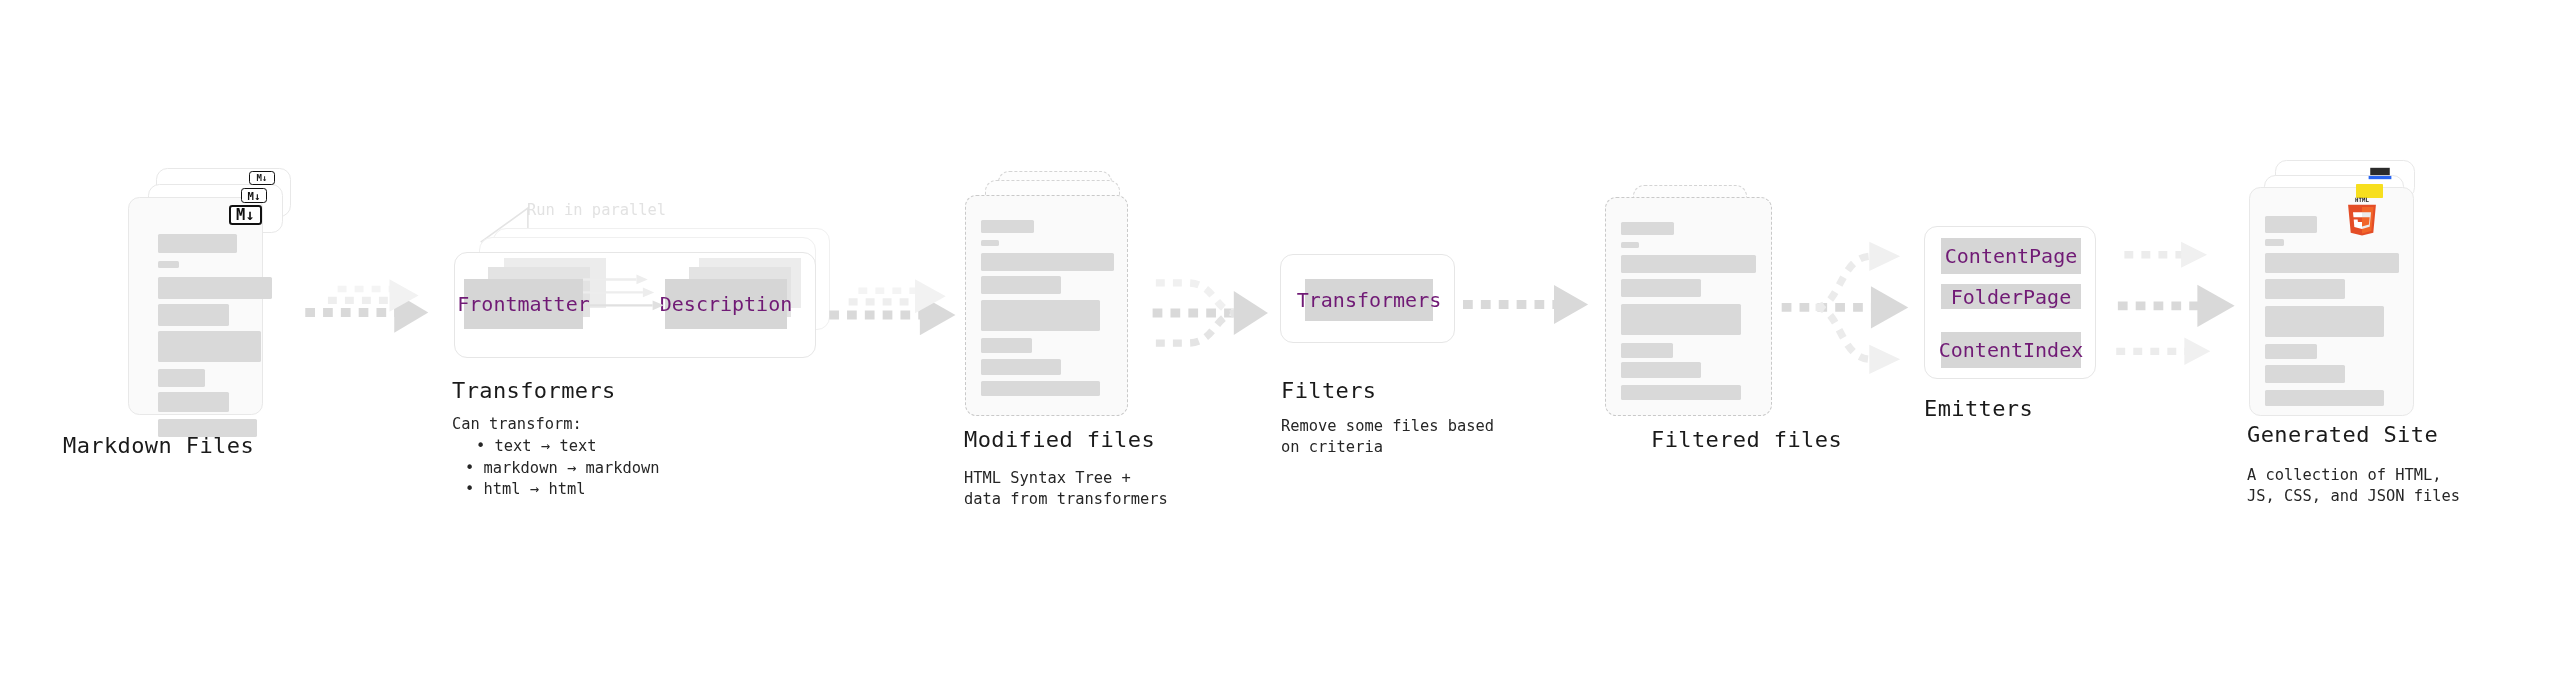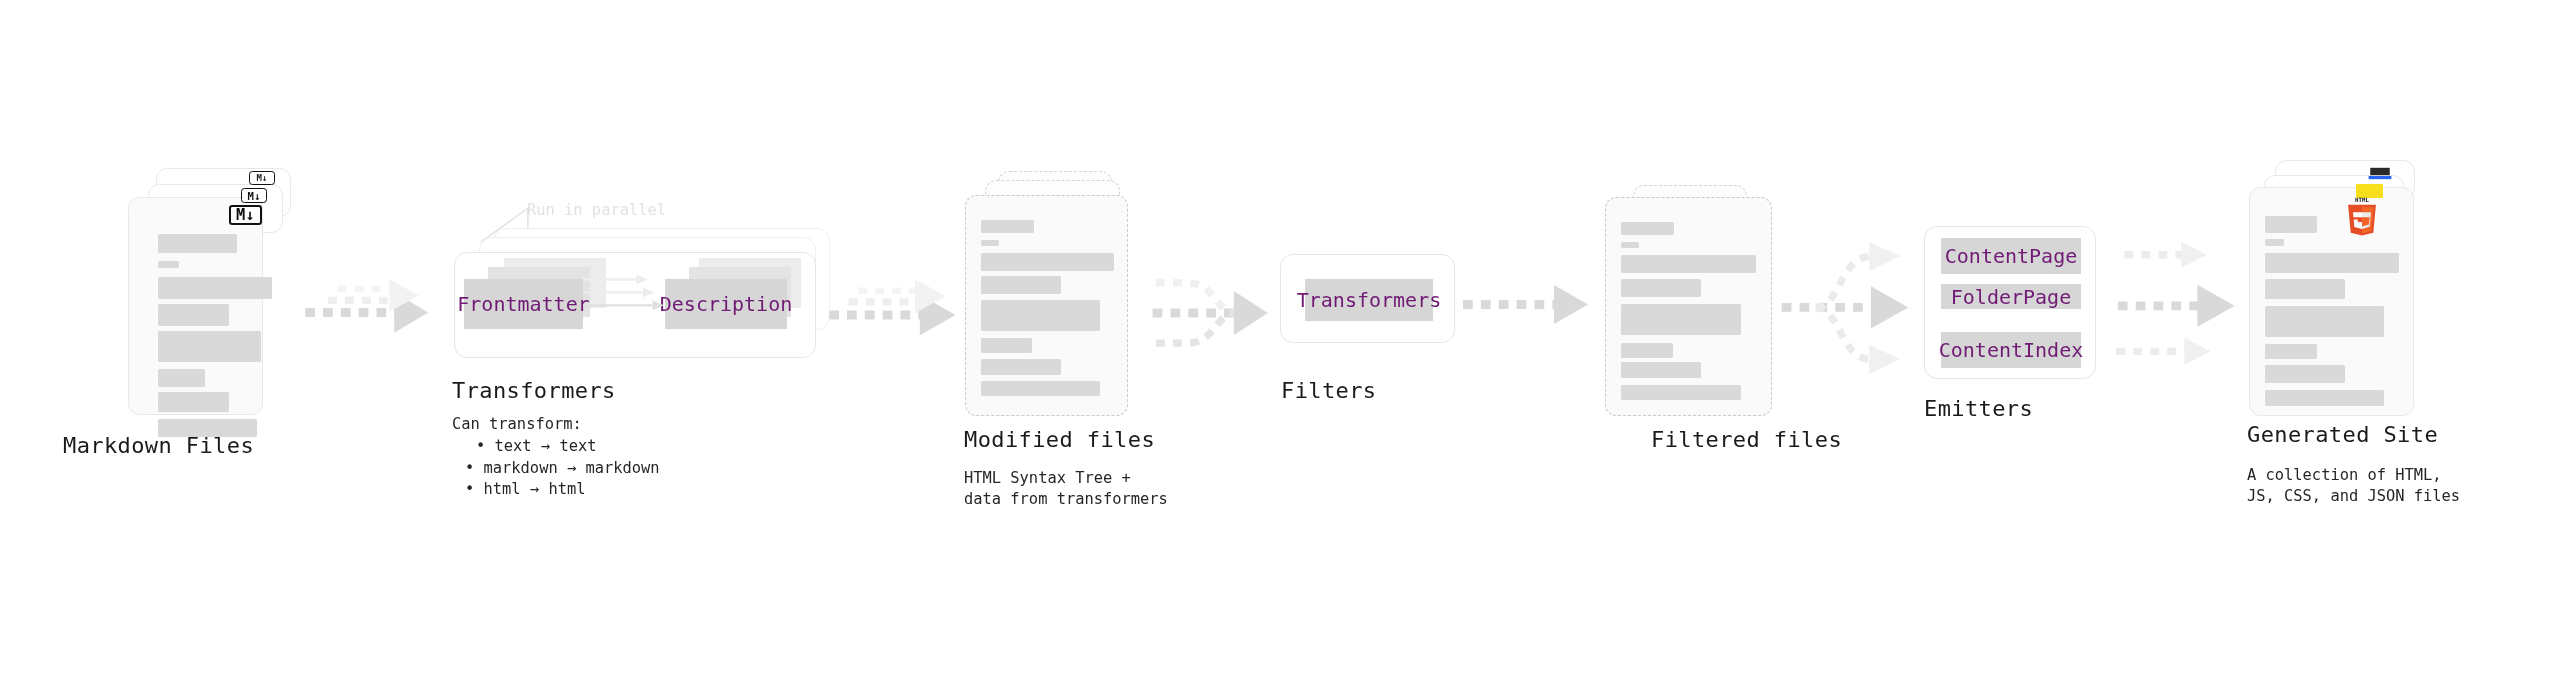--- a/index.html
+++ b/index.html
@@ -194,20 +194,22 @@
     <line x1="18" y1="65" x2="120" y2="65" stroke="#d9d9d9" stroke-width="11" stroke-dasharray="12 10"></line>
     <path d="M22,28 H62 C95,28 95,65 122,65" fill="none" stroke="#f0f0f0" stroke-width="9" stroke-dasharray="11 10"></path>
     <path d="M22,102 H62 C95,102 95,65 122,65" fill="none" stroke="#e4e4e4" stroke-width="9" stroke-dasharray="11 10"></path>
     <polygon points="118,38 160,65 118,92" fill="#d9d9d9"></polygon>
   </svg>
 
   <div class="panel" style="left:1280px;top:254px;width:175px;height:89px;"></div>
   <div class="pill" style="left:1305px;top:279px;width:128px;height:42px;">Transformers</div>
 
   <div class="title" style="left:1281px;top:378px;">Filters</div>
+  <div class="sub" style="left:1281px;top:416px;">Remove some files based
+on criteria</div>
 
   <svg class="arrowsvg" style="left:1463px;top:280px;width:130px;height:49px;" viewBox="0 0 160 60">
     <line x1="0" y1="30" x2="118" y2="30" stroke="#d9d9d9" stroke-width="11" stroke-dasharray="12 10"></line>
     <polygon points="112,6 154,30 112,54" fill="#d9d9d9"></polygon>
   </svg>
 
   <div class="ghost dashed" style="left:1633px;top:185px;width:114px;height:32.5px;"></div>
   <div class="doc dashed" style="left:1605px;top:197px;width:167px;height:219px;">
     <div class="line" style="left:14.6px;top:24.4px;width:53px;height:13px;"></div>
     <div class="line" style="left:14.6px;top:44px;width:18.7px;height:5.7px;"></div>

